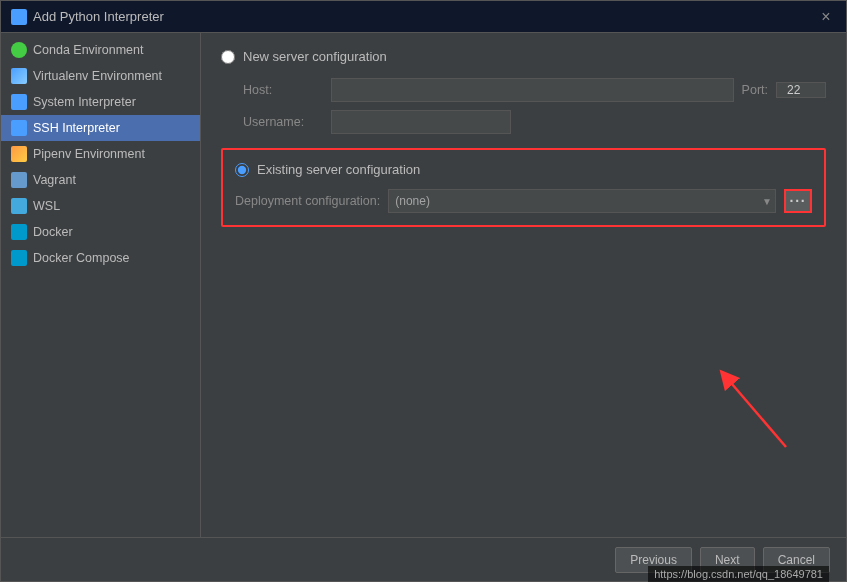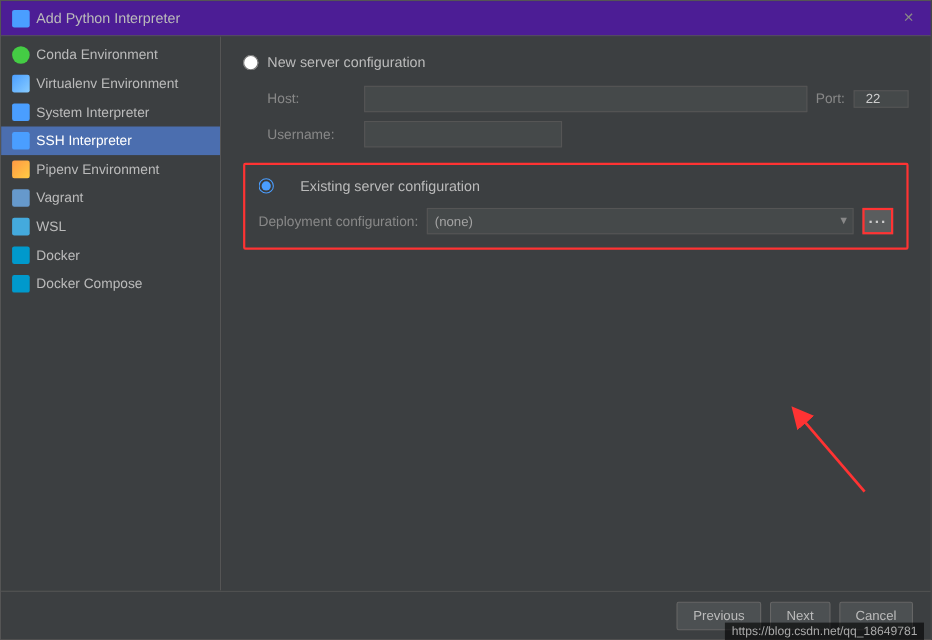--- a/index.html
+++ b/index.html
@@ -16,21 +16,21 @@
     .dialog {
       width: 847px;
       height: 582px;
       background: #3c3f41;
       border: 1px solid #555;
       display: flex;
       flex-direction: column;
     }
 
     .title-bar {
-      background: #4c1d95;
+      background: #0f172a;
       border-bottom: 1px solid #555;
       display: flex;
       align-items: center;
       padding: 0 10px;
       height: 32px;
       flex-shrink: 0;
     }
 
     .title-bar-icon {
       width: 16px;
@@ -187,21 +187,22 @@
     .existing-server-section {
       border: 2px solid #ff3333;
       border-radius: 2px;
       padding: 12px;
       background: #3c3f41;
       position: relative;
     }
 
     .existing-server-header {
       display: flex;
-      gap: 24px;
+      align-items: center;
+      gap: 8px;
       margin-bottom: 12px;
     }
 
     .deployment-row {
       display: flex;
       align-items: center;
       gap: 8px;
     }
 
     .deployment-label {
@@ -266,21 +267,21 @@
       border: 1px solid #666;
       color: #bbbbbb;
       font-size: 12px;
       cursor: pointer;
       border-radius: 2px;
     }
 
     .watermark {
       position: absolute;
       bottom: 0;
-      right: 7px;
+      right: 18px;
       background: rgba(0,0,0,0.6);
       color: #aaa;
       font-size: 11px;
       padding: 2px 6px;
     }
 
     .select-wrapper {
       position: relative;
       flex: 1;
       display: flex;

